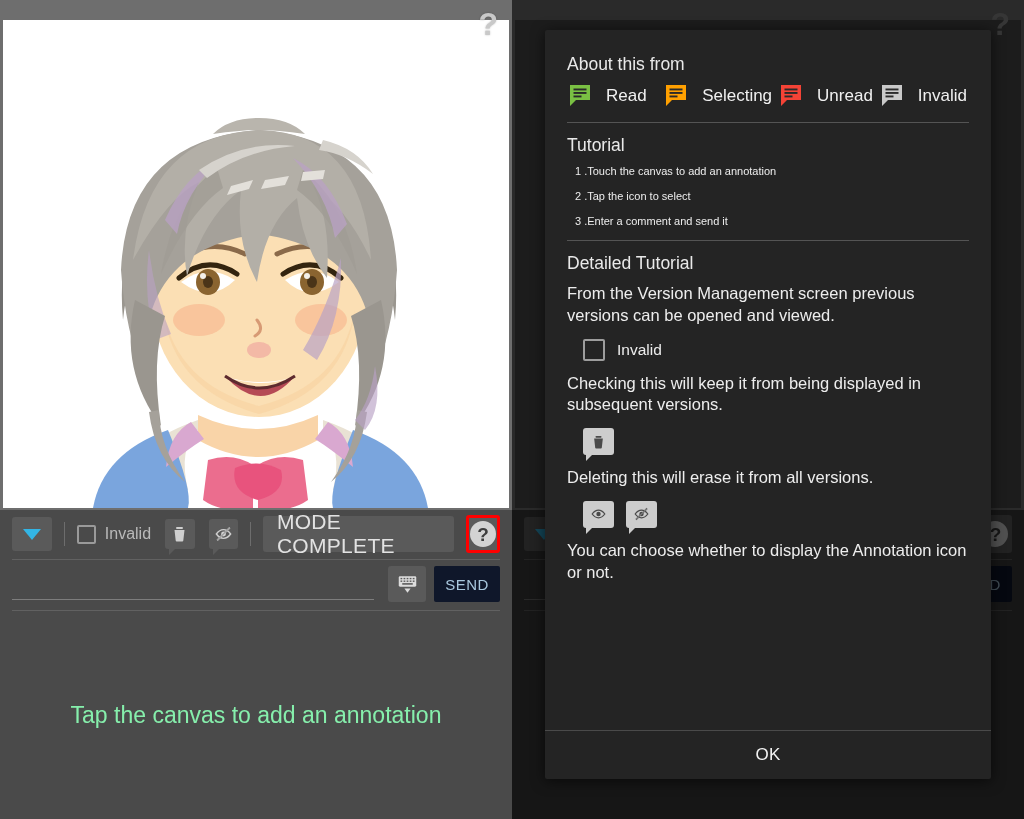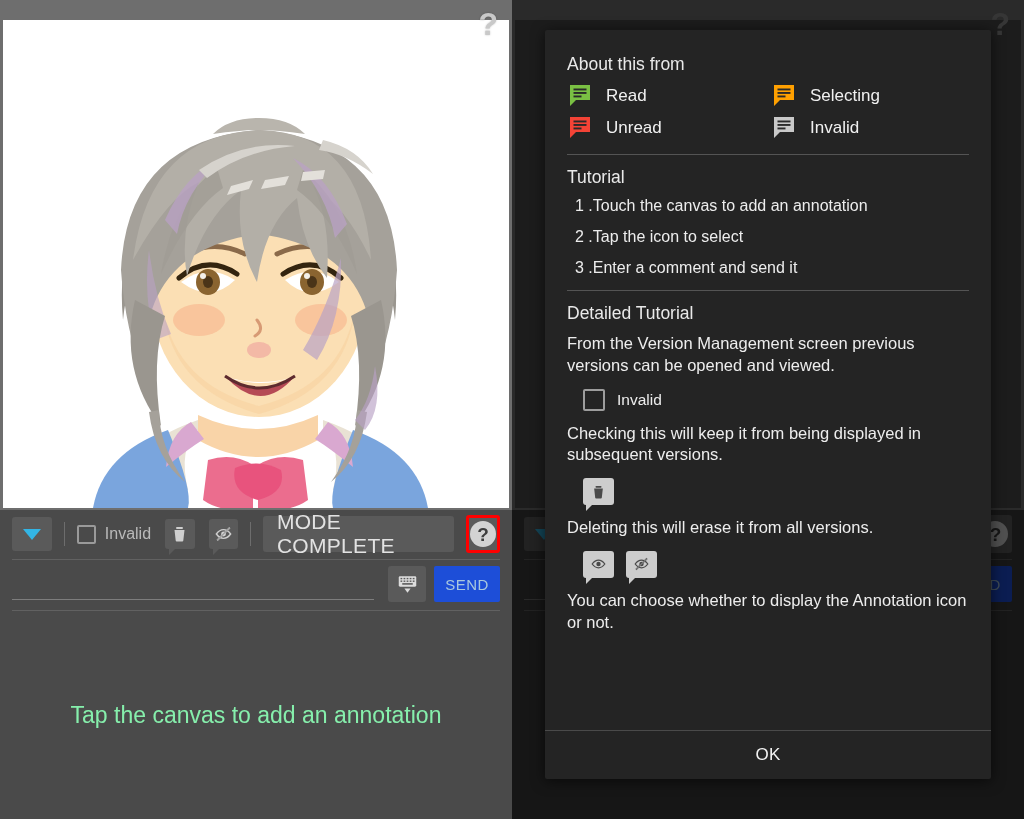--- a/index.html
+++ b/index.html
@@ -92,21 +92,21 @@
   .comment-input {
     flex: 1; height: 32px; background: transparent; border: none;
     border-bottom: 1px solid #7d7d7d; color: #dcdcdc; font-size: 15px;
     font-family: "Liberation Sans", sans-serif; outline: none;
   }
   .kb-btn {
     width: 38px; height: 36px; background: #5a5a5a; border-radius: 3px;
     margin-left: 14px; display: flex; align-items: center; justify-content: center;
   }
   .send-btn {
-    width: 66px; height: 36px; background: #1d4ed8; border-radius: 2px;
+    width: 66px; height: 36px; background: #0f172a; border-radius: 2px;
     margin-left: 8px; color: #a9c8de; font-size: 15px; letter-spacing: .5px;
     display: flex; align-items: center; justify-content: center;
   }
   .hint-area {
     position: absolute; left: 0; top: 612px; width: 512px; height: 207px;
     display: flex; align-items: center; justify-content: center;
   }
   .hint-text { color: #86efac; font-size: 23px; }
 
   
@@ -134,27 +134,27 @@
   #dialog {
     position: absolute; left: 545px; top: 30px; width: 446px; height: 749px;
     background: #242424; border-radius: 2px; z-index: 60;
     box-shadow: 0 2px 14px rgba(0,0,0,.6);
     display: flex; flex-direction: column;
     font-family: "Liberation Sans", sans-serif;
   }
   .dlg-body { flex: 1; padding: 24px 22px 10px 22px; overflow: hidden; }
   .dlg-h { color: #e9e9e9; font-size: 17.5px; margin-bottom: 9px; }
   .legend-grid {
-    display: grid; grid-template-columns: 1fr 1fr;
+    display: grid; grid-template-columns: 1fr 1fr 1fr 1fr;
     row-gap: 10px; margin-bottom: 14px; padding-left: 2px; gap: 8px;
   }
   .legend-item { display: flex; align-items: center; gap: 13px; }
   .legend-label { color: #f0f0f0; font-size: 17px; }
   .dlg-divider { height: 1px; background: #545454; margin: 8px 0 12px 0; }
-  .step { color: #ededed; font-size: 16px; margin: 0 0 13px 8px; }
+  .step { color: #ededed; font-size: 11px; margin: 0 0 13px 8px; }
   .step:last-child { margin-bottom: 6px; }
   .para { color: #ededed; font-size: 16.5px; line-height: 1.32; margin-bottom: 12px; }
   .inline-demo { display: flex; align-items: center; gap: 12px; margin: 4px 0 12px 16px; }
   .demo-chk {
     width: 22px; height: 22px; border: 2px solid #9d9d9d; border-radius: 2px;
   }
   .demo-chk-label { color: #ededed; font-size: 15.5px; }
   .demo-bub {
     width: 31px; height: 27px; background: #cdcdcd; border-radius: 3px;
     position: relative; display: flex; align-items: center; justify-content: center;

